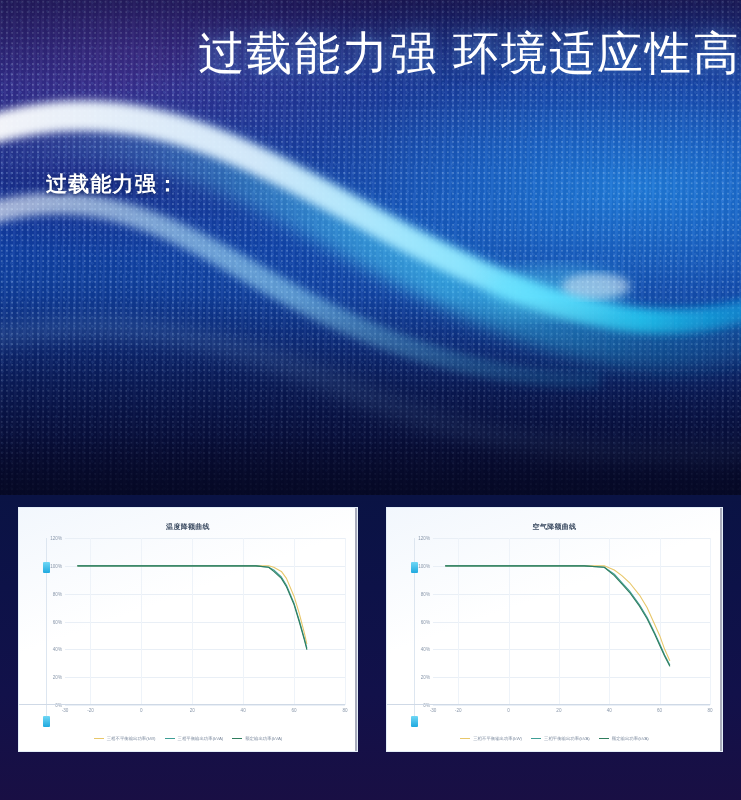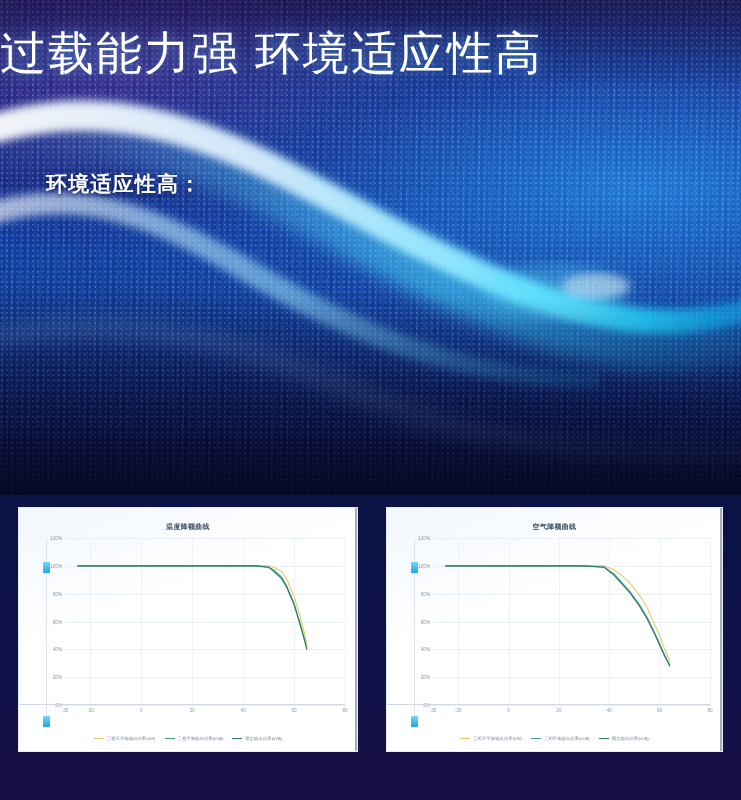--- a/index.html
+++ b/index.html
@@ -48,21 +48,21 @@
     position:absolute; inset:0;
     background:
       linear-gradient(180deg, rgba(10,8,46,.45) 0%, rgba(0,0,0,0) 18%, rgba(0,0,0,0) 60%, rgba(6,10,48,.55) 88%, rgba(5,8,36,.92) 100%);
   }
 
   
   .swoosh{ position:absolute; left:0; top:0; width:741px; height:495px; }
 
   .hero-title{
     position:absolute; left:0; top:26px; width:741px;
-    text-align:left;
+    text-align:right;
     font-size:46px;
     line-height:1.18;
     font-weight:300;
     color:#ffffff;
     letter-spacing:2px;
     text-shadow:0 0 14px rgba(120,200,255,.55), 0 0 38px rgba(60,140,255,.35);
     white-space:nowrap;
   }
 
   .bullets{
@@ -184,21 +184,21 @@
 
     <ellipse cx="556" cy="292" rx="70" ry="26" fill="#5fe4ff" opacity=".38" filter="url(#soft2)"></ellipse>
     <ellipse cx="596" cy="286" rx="34" ry="13" fill="#ffffff" opacity=".45" filter="url(#soft)"></ellipse>
   </svg>
 
   <div class="vig"></div>
 
   <div class="hero-title">过载能力强  环境适应性高</div>
 
   <div class="bullets">
-    <div class="b-head">环境适应性高：</div>
+    <div class="b-head">过载能力强：</div>
   </div>
 </div>
 
 <div class="charts">
 
   <div class="card left">
     <div class="chart-title">温度降额曲线</div>
     <div class="rail"></div>
     <div class="rail-h top"></div>
     <div class="rail-h bot"></div>

